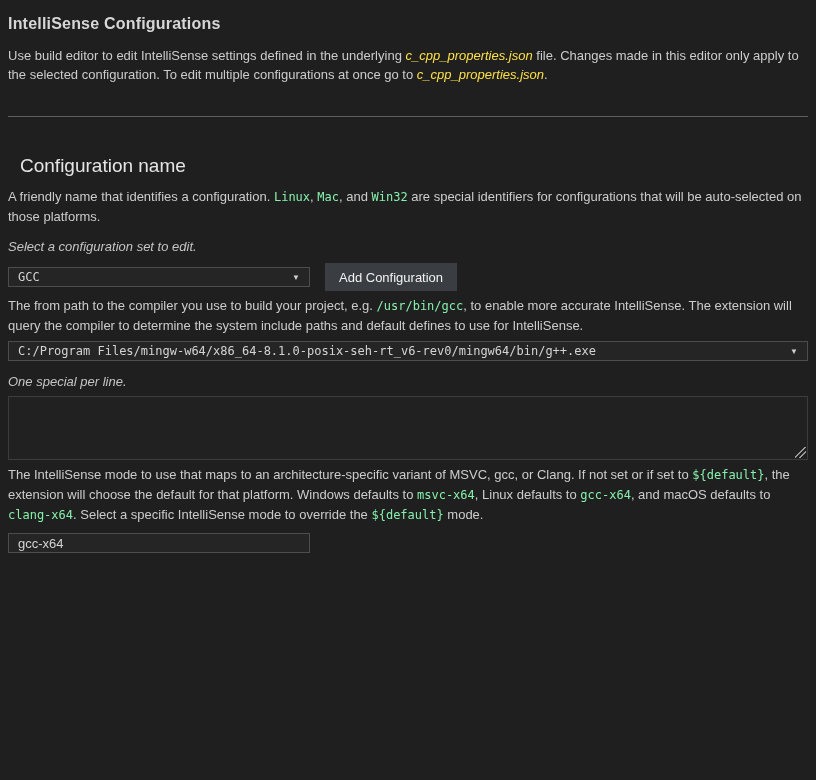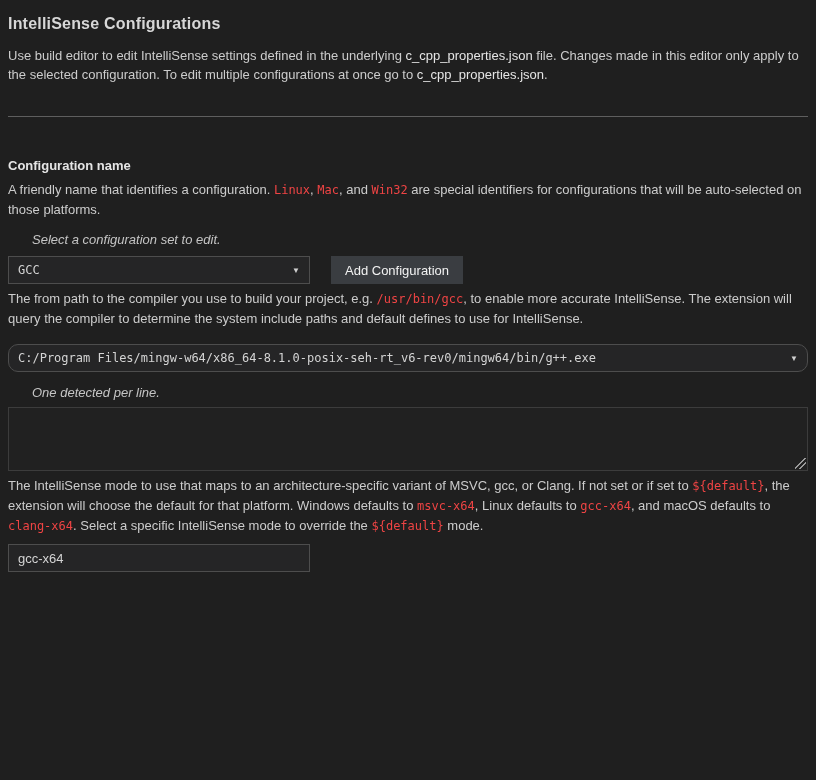--- a/index.html
+++ b/index.html
@@ -16,74 +16,74 @@
   h1.page-title {
     margin: 9px 0 7px 0;
     font-size: 16px; line-height: 30px;
     font-weight: 600;
     color: #d7d7d7;
     letter-spacing: 0.2px;
   }
   p { margin: 0; line-height: 19px; }
   .intro { color: #cccccc; }
 
-  a.link { color: #e5e5e5; text-decoration: none; cursor: pointer; }
+  a.link { color: #fde047; text-decoration: none; cursor: pointer; font-style: italic; }
 
   code.inline-code {
     font-family: "DejaVu Sans Mono", monospace;
     font-size: 12px;
-    color: #ef4444;
+    color: #86efac;
   }
 
   hr.divider {
     border: none;
     border-top: 1px solid #5e5e5e;
     margin: 32px 0 0 0;
   }
 
   h2.section-heading {
-    font-size: 13px; line-height: 18px;
-    font-weight: 700;
+    font-size: 19px; line-height: 18px;
+    font-weight: 400;
     color: #e5e5e5;
-    margin: 0;
+    margin: 12px;
   }
   .sec-config-name  h2.section-heading { margin-top: 40px; }
   .sec-compiler-path h2.section-heading { margin-top: 44px; }
   .sec-compiler-args h2.section-heading { margin-top: 39px; }
   .sec-mode          h2.section-heading { margin-top: 44px; }
 
   p.section-desc { margin-top: 5px; color: #cccccc; }
-  p.hint { margin-top: 11px; font-style: italic; color: #c5c5c5; margin-left: 24px; }
+  p.hint { margin-top: 11px; font-style: italic; color: #c5c5c5; }
 
   .controls-row { display: flex; align-items: center; margin-top: 7px; }
 
   .select-box {
-    height: 28px;
+    height: 20px;
     border: 1px solid #4d4d4d;
     background: #252526;
     display: flex; align-items: center;
     padding: 0 9px;
     cursor: pointer;
     color: #d4d4d4;
     gap: 41px;
   }
   .select-box .select-value { white-space: nowrap; overflow: hidden; }
   .select-box .arrow {
     margin-left: auto;
     font-size: 8px;
     color: #cfcfcf;
     padding-left: 8px;
   }
   .select-narrow { width: 302px; }
-  .select-wide { width: 100%; margin-top: 16px; border-radius: 10px; }
+  .select-wide { width: 100%; margin-top: 6px; }
   .mono-value { font-family: "DejaVu Sans Mono", monospace; font-size: 12px; }
   .sans-value { font-family: "Liberation Sans", sans-serif; font-size: 13px; }
 
   button.btn {
-    margin-left: 21px;
+    margin-left: 15px;
     height: 28px;
     padding: 0 14px;
     background: #3a3d41;
     color: #f2f2f2;
     border: none;
     font-family: "Liberation Sans", sans-serif;
     font-size: 13px;
     cursor: pointer;
   }
 
@@ -137,21 +137,21 @@
 
   <section class="sec-compiler-path">
     <p class="section-desc"><span>The from path to the compiler you use to build your project, e.g. </span><code class="inline-code">/usr/bin/gcc</code><span>, to enable more accurate IntelliSense. The extension will query the compiler to determine the system include paths and default defines to use for IntelliSense.</span></p>
     <div class="select-box select-wide">
       <span class="select-value mono-value">C:/Program Files/mingw-w64/x86_64-8.1.0-posix-seh-rt_v6-rev0/mingw64/bin/g++.exe</span>
       <span class="arrow">▼</span>
     </div>
   </section>
 
   <section class="sec-compiler-args">
-    <p class="hint">One detected per line.</p>
+    <p class="hint">One special per line.</p>
     <div class="textarea-wrap">
       <textarea class="args-textarea" spellcheck="false" style=""></textarea>
       <span class="resize-grip"></span>
     </div>
   </section>
 
   <section class="sec-mode">
     <p class="section-desc"><span>The IntelliSense mode to use that maps to an architecture-specific variant of MSVC, gcc, or Clang. If not set or if set to </span><code class="inline-code">${default}</code><span>, the extension will choose the default for that platform. Windows defaults to </span><code class="inline-code">msvc-x64</code><span>, Linux defaults to </span><code class="inline-code">gcc-x64</code><span>, and macOS defaults to </span><code class="inline-code">clang-x64</code><span>. Select a specific IntelliSense mode to override the </span><code class="inline-code">${default}</code><span> mode.</span></p>
     <div class="select-box select-narrow" style="margin-top: 8px;">
       <span class="select-value sans-value">gcc-x64</span>

